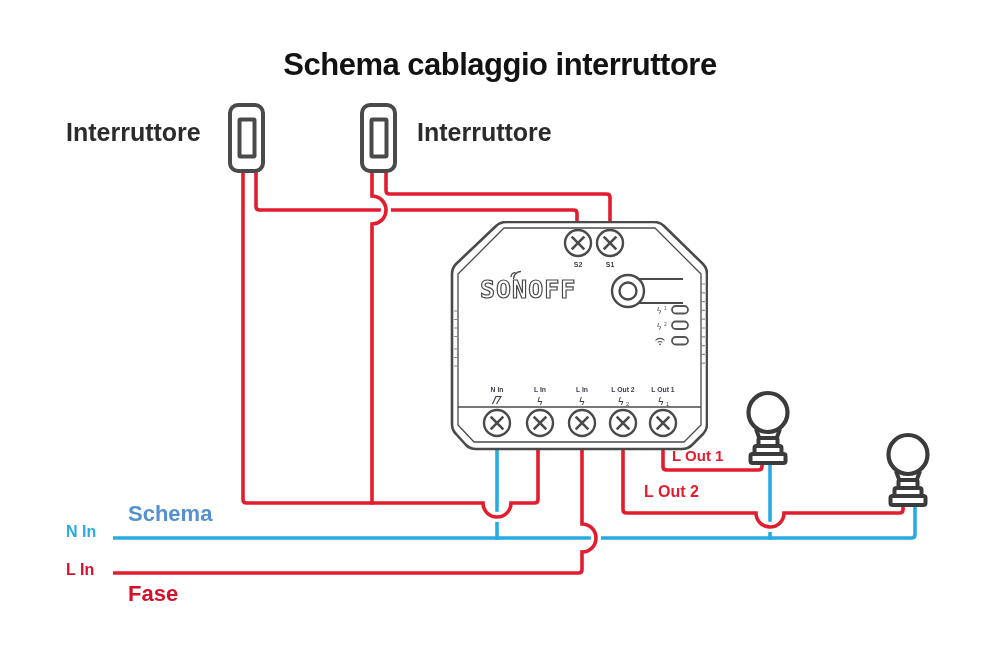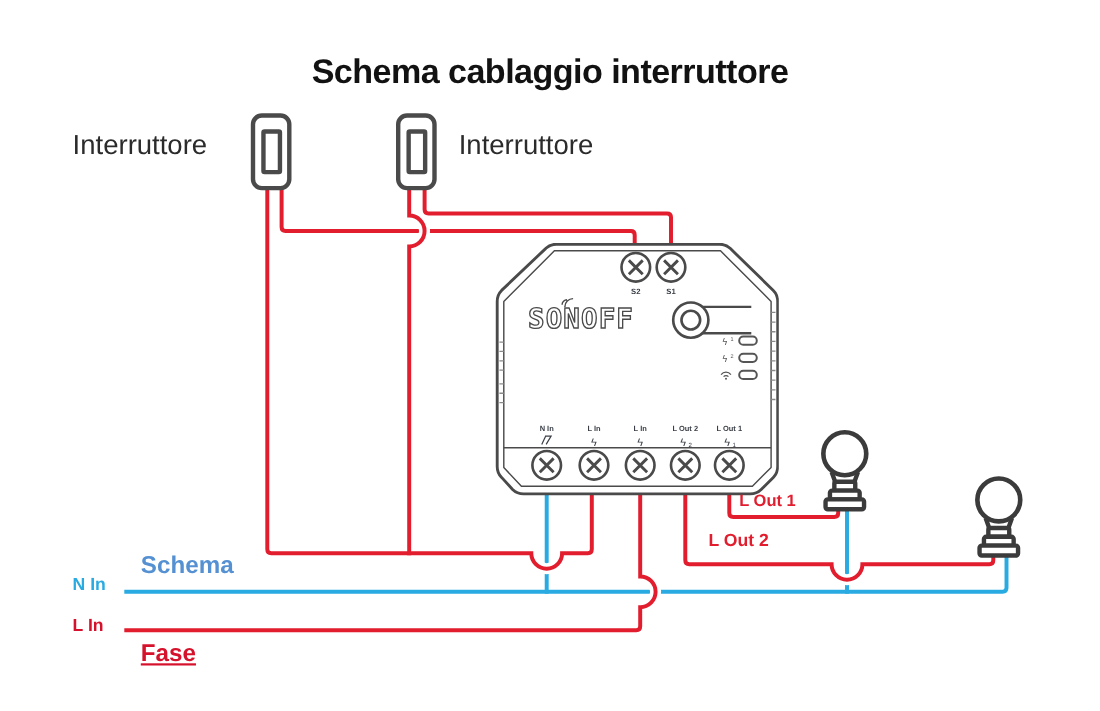--- a/index.html
+++ b/index.html
@@ -1,40 +1,40 @@
 <!DOCTYPE html>
 <html><head>
 <meta charset="utf-8">
 <style>
   html,body{margin:0;padding:0;background:#fff;}
   .canvas{position:relative;width:1000px;height:646px;background:#fff;overflow:hidden;
           font-family:"Liberation Sans",sans-serif;}
   .title{position:absolute;top:26px;left:0;width:100%;text-align:center;
          font-size:31px;font-weight:bold;color:#121212;letter-spacing:-.5px;}
-  .int-label{position:absolute;font-size:25px;font-weight:400;color:#2b2b2b;z-index:4;}
+  .int-label{position:absolute;font-size:25px;font-weight:700;color:#2b2b2b;z-index:4;}
   .int-label.left{left:66px;top:118px;}
   .int-label.right{left:417px;top:118px;}
   .switch{position:absolute;width:37px;height:70px;border:4.5px solid #4a4a4a;border-radius:10px;
           background:#fff;box-sizing:border-box;z-index:3;}
   .switch.s1{left:228px;top:103px;}
   .switch.s2{left:360px;top:103px;}
   .rocker{position:absolute;left:50%;top:50%;transform:translate(-50%,-50%);
           width:19px;height:41px;border:4px solid #4a4a4a;border-radius:3px;box-sizing:border-box;}
   .wires{position:absolute;left:0;top:0;z-index:1;}
   .device{position:absolute;left:450px;top:221px;z-index:2;}
   .bulb{position:absolute;z-index:2;}
   .bulb.b1{left:740px;top:389px;}
   .bulb.b2{left:880px;top:431px;}
   .wire-label{position:absolute;font-weight:bold;z-index:4;white-space:nowrap;}
   .lbl-lout1{left:672px;top:447px;font-size:15px;color:#E11D2E;}
   .lbl-lout2{left:644px;top:483px;font-size:16px;color:#E11D2E;}
   .lbl-neutro{left:128px;top:501px;font-size:22px;color:#5591D2;}
   .lbl-nin{left:66px;top:523px;font-size:16px;color:#29ABE2;}
   .lbl-lin{left:66px;top:561px;font-size:16px;color:#D6112B;}
-  .lbl-fase{left:128px;top:581px;font-size:22px;color:#D6112B;text-decoration:underline;}
+  .lbl-fase{left:128px;top:581px;font-size:22px;color:#D6112B;}
   svg text{font-family:"Liberation Sans",sans-serif;}
   svg text.glyph{font-family:"DejaVu Sans",sans-serif;}
 </style>
 </head>
 <body>
 
 <div class="canvas">
 
   <h1 class="title">Schema cablaggio interruttore</h1>
 

